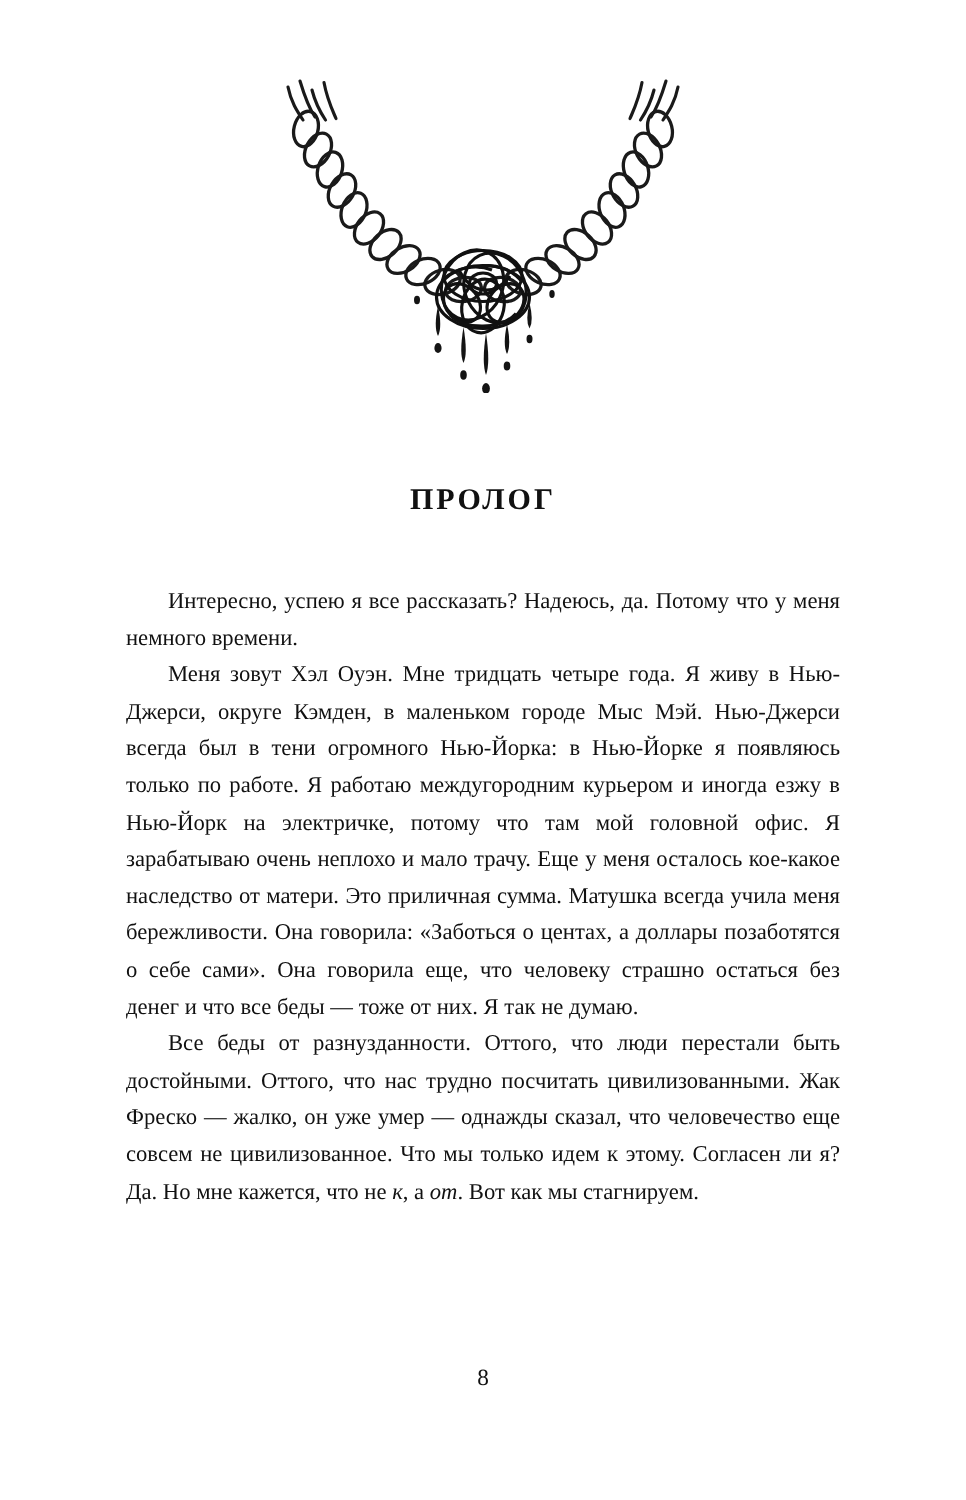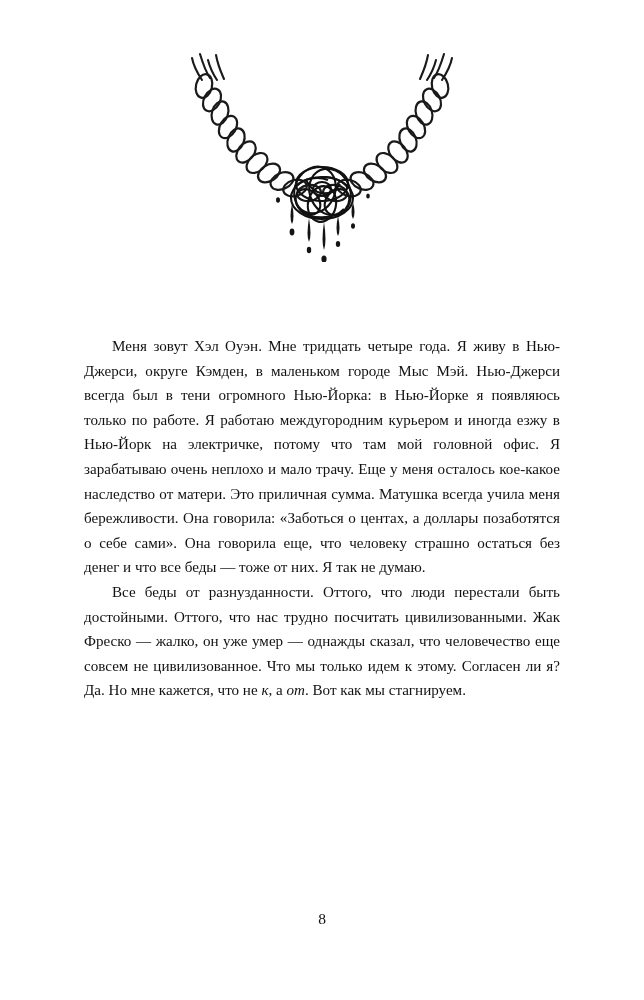--- a/index.html
+++ b/index.html
@@ -140,20 +140,22 @@
         <path d="M166 164 q3 14 0 20 q-3 -6 0 -20z"></path>
         <ellipse cx="166" cy="192" rx="2.2" ry="3"></ellipse>
         <path d="M181 150 q3 12 0 17 q-3 -5 0 -17z"></path>
         <ellipse cx="181" cy="174" rx="2" ry="2.8"></ellipse>
         <ellipse cx="106" cy="148" rx="2" ry="2.8"></ellipse>
         <ellipse cx="196" cy="144" rx="1.8" ry="2.6"></ellipse>
       </g>
     </svg>
   </div>
 
+  <h1 class="chapter-title">ПРОЛОГ</h1>
 
   <div class="body-text">
+    <p>Интересно, успею я все рассказать? Надеюсь, да. Потому что у меня немного времени.</p>
     <p>Меня зовут Хэл Оуэн. Мне тридцать четыре года. Я живу в Нью-Джерси, округе Кэмден, в маленьком городе Мыс Мэй. Нью-Джерси всегда был в тени огромного Нью-Йорка: в Нью-Йорке я появляюсь только по работе. Я работаю междугородним курьером и иногда езжу в Нью-Йорк на электричке, потому что там мой головной офис. Я зарабатываю очень неплохо и мало трачу. Еще у меня осталось кое-какое наследство от матери. Это приличная сумма. Матушка всегда учила меня бережливости. Она говорила: «Заботься о центах, а доллары позаботятся о себе сами». Она говорила еще, что человеку страшно остаться без денег и что все беды — тоже от них. Я так не думаю.</p>
     <p>Все беды от разнузданности. Оттого, что люди перестали быть достойными. Оттого, что нас трудно посчитать цивилизованными. Жак Фреско — жалко, он уже умер — однажды сказал, что человечество еще совсем не цивилизованное. Что мы только идем к этому. Согласен ли я? Да. Но мне кажется, что не <i>к</i>, а <i>от</i>. Вот как мы стагнируем.</p>
   </div>
 
   <div class="folio">8</div>
 </div>
 
 </body></html>

